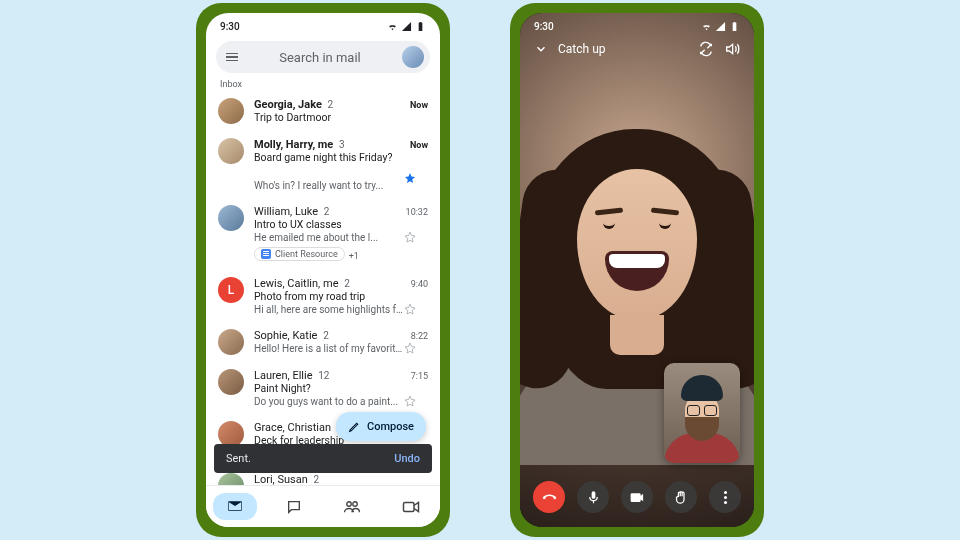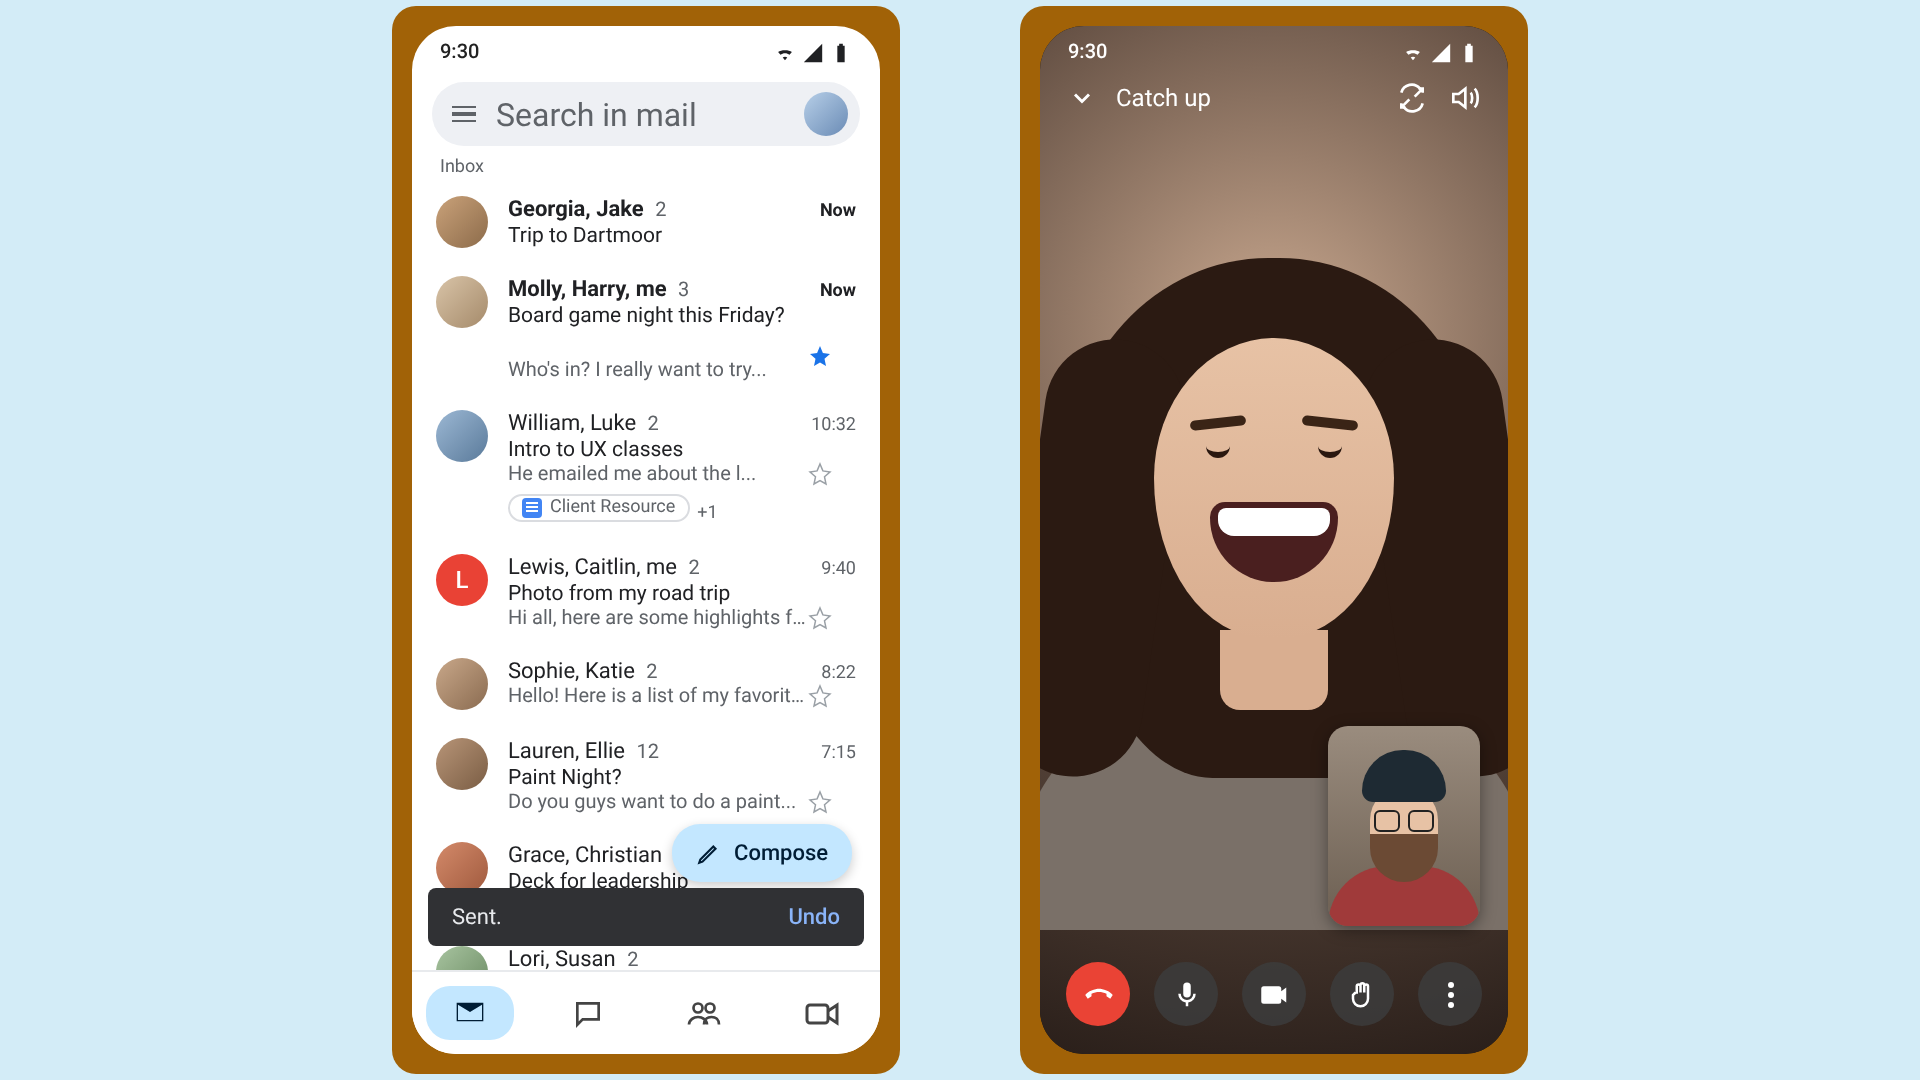--- a/index.html
+++ b/index.html
@@ -5,21 +5,21 @@
   * { box-sizing: border-box; margin: 0; padding: 0; }
   body {
     width: 960px; height: 540px;
     background: #d3ecf7;
     font-family: -apple-system, "Segoe UI", Roboto, Arial, sans-serif;
     display: flex; align-items: center; justify-content: center;
     gap: 60px;
   }
   .phone {
     width: 254px; height: 534px;
-    background: #a16207; border-radius: 12px;
+    background: #4d7c0f; border-radius: 25px;
     padding: 10px;
     position: relative;
   }
   .screen {
     width: 100%; height: 100%;
     background: #fff; border-radius: 22px;
     overflow: hidden; position: relative;
     display: flex; flex-direction: column;
   }
   .screen.dark { background: #121212; }
@@ -35,21 +35,21 @@
   .status-icons svg { width: 11px; height: 11px; }
   
   .searchbar {
     margin: 6px 10px 4px; height: 32px;
     background: #eef0f4; border-radius: 16px;
     display: flex; align-items: center; padding: 0 6px 0 10px;
     gap: 10px;
   }
   .hamburger { display:flex; flex-direction:column; gap:2px; }
   .hamburger span { width:12px; height:1.5px; background:#5f6368; }
-  .search-placeholder { flex:1; color:#5f6368; font-size:16px; }
+  .search-placeholder { flex:1; color:#5f6368; font-size:13px;text-align:center; }
   .avatar-small {
     width:22px; height:22px; border-radius:50%;
     background: linear-gradient(135deg,#b7cfe8,#6a8bb5);
   }
   .section-label { font-size:9px; color:#5f6368; padding: 2px 14px; }
   
   .list { flex:1; overflow:hidden; }
   .row {
     display:flex; padding: 7px 12px 7px 12px; gap:10px;
   }

